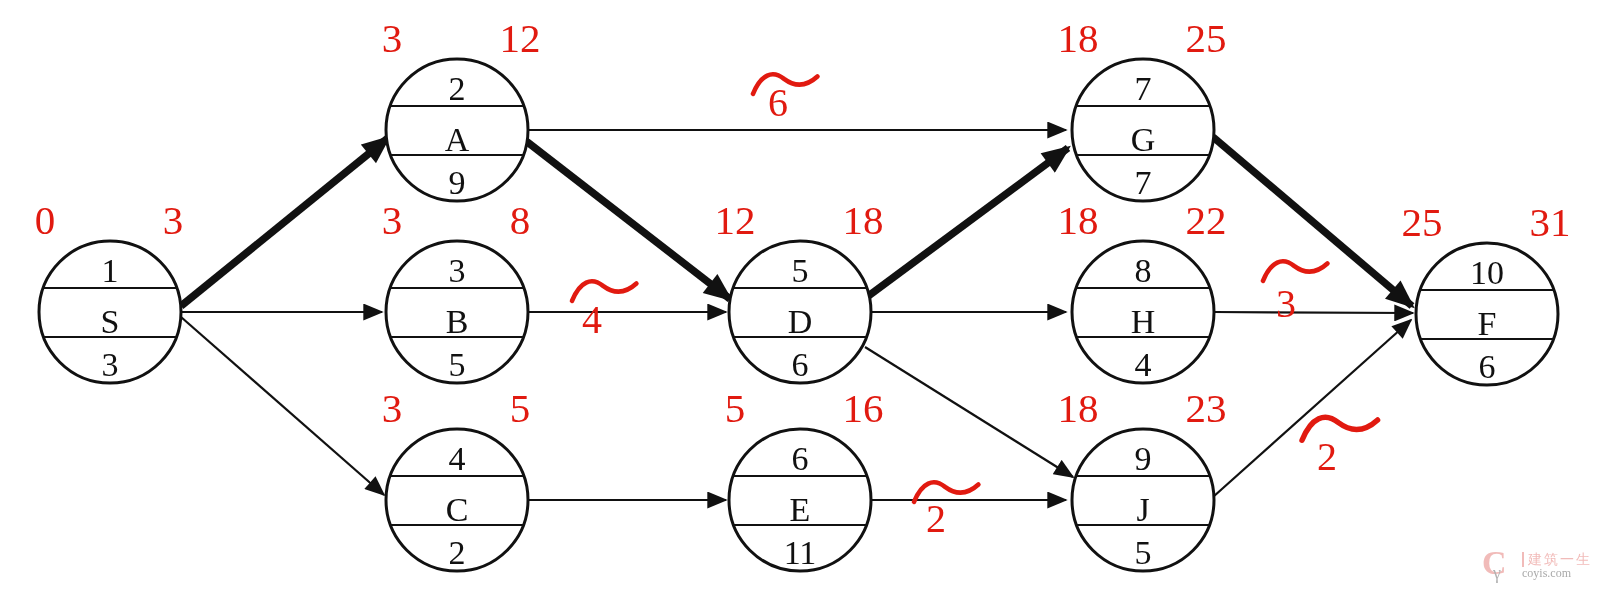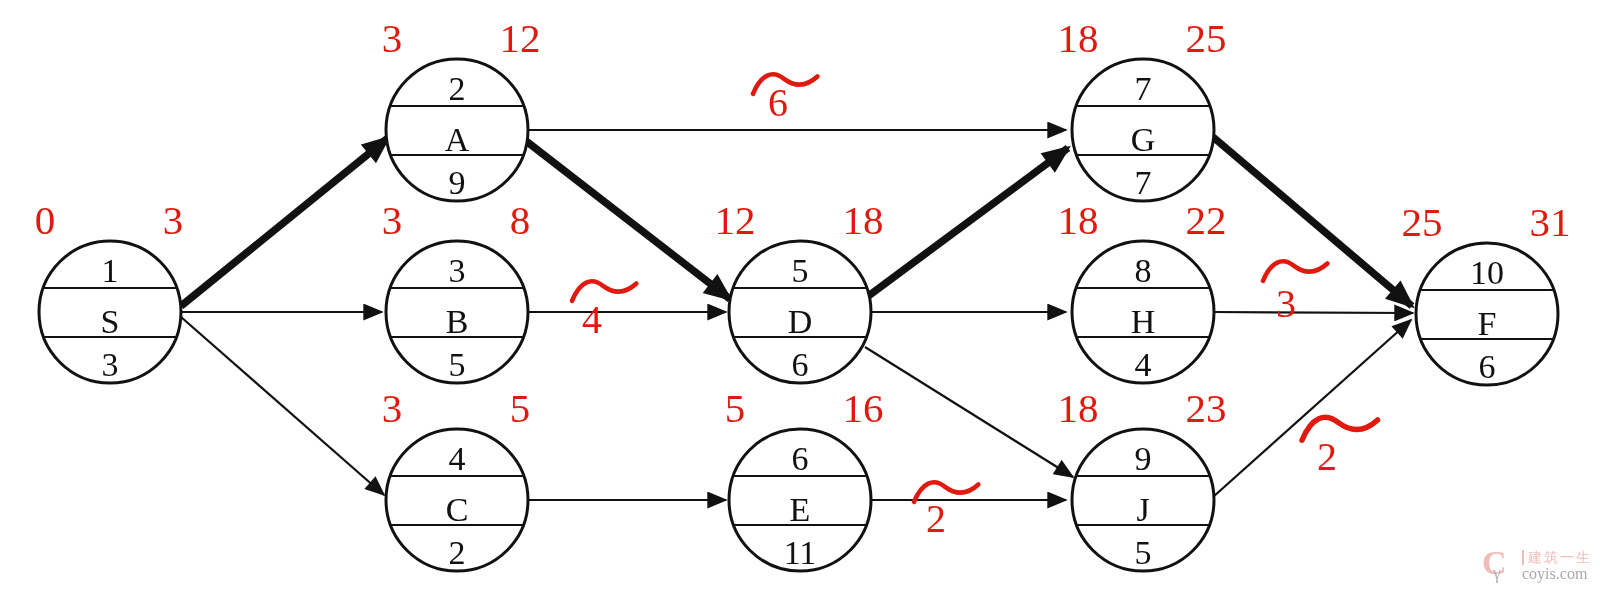--- a/index.html
+++ b/index.html
@@ -17,21 +17,21 @@
   .watermark{position:absolute;right:8px;bottom:6px;display:flex;align-items:center;
              gap:6px;opacity:.75;user-select:none;}
   .wm-logo{position:relative;width:34px;height:40px;}
   .wm-c{position:absolute;left:0;top:0;font-size:34px;line-height:34px;font-weight:bold;
         color:#eda5a2;font-family:"Liberation Serif", serif;}
   .wm-y{position:absolute;left:11px;top:17px;font-size:18px;color:#9a9a9a;
         font-family:"Liberation Serif", serif;}
   .wm-text{display:flex;flex-direction:column;line-height:1.1;}
   .wm-line1{font-size:14px;color:#eda5a2;letter-spacing:2px;border-left:2px solid #eda5a2;
             padding-left:4px;}
-  .wm-line2{font-size:16px;color:#8c8c8c;font-family:"Liberation Serif", serif;}
+  .wm-line2{font-size:12px;color:#8c8c8c;font-family:"Liberation Serif", serif;}
 </style>
 </head>
 <body>
 
 <div class="stage">
 <svg width="1600" height="592" viewBox="0 0 1600 592">
   <defs>
     <marker id="ah" viewBox="0 0 12 10" refX="11" refY="5" markerWidth="21" markerHeight="17" orient="auto" markerUnits="userSpaceOnUse">
           <path d="M0,0 L12,5 L0,10 Z" fill="#111"></path>
         </marker>

